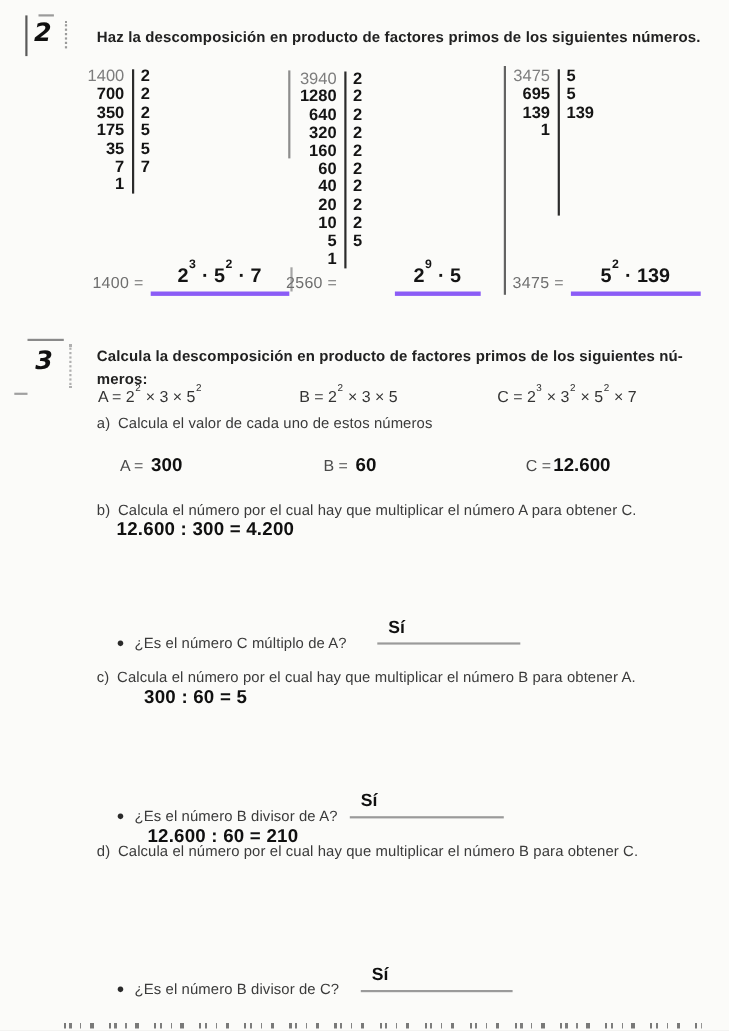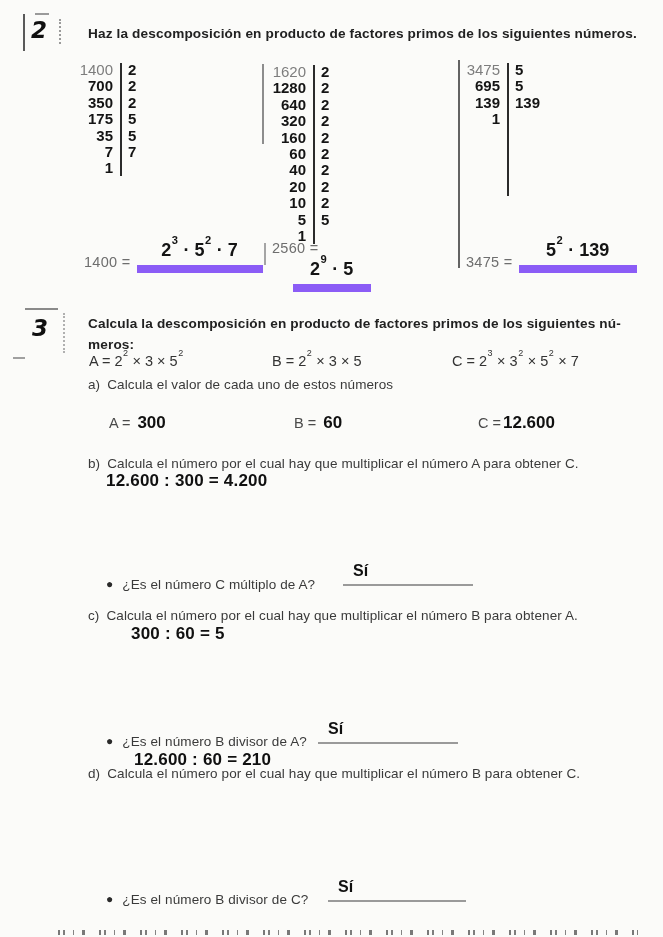--- a/index.html
+++ b/index.html
@@ -60,26 +60,26 @@
 
   
   .vsep{position:absolute;width:1.5px;background:#8d8d8d;}
   .vs1a{left:262px;top:64px;height:80px;}
   .vs1b{left:264px;top:243px;height:22px;background:#a5a5a5;}
   .vs2{left:458px;top:60px;height:208px;background:#636363;}
 
   
   .result{position:absolute;display:flex;align-items:flex-end;white-space:nowrap;}
   .r1{left:84px;top:240px;}
-  .r2{left:272px;top:240px;flex-direction:column;}
+  .r2{left:260px;top:240px;}
   .r3{left:466px;top:240px;}
   .rlabel{font-size:14.5px;color:#6e6e6e;padding-right:6px;padding-bottom:3px;letter-spacing:.3px;}
   .rexpr{
     display:inline-block;text-align:center;
-    border-bottom:8px solid #8b5cf6;
+    border-bottom:4px solid #8b5cf6;
     font-size:18px;font-weight:700;color:#141414;
     padding:0 8px 4px;
   }
   .r1 .rexpr{width:110px;}
   .r2 .rlabel{margin-right:46px;}
   .r2 .rexpr{width:62px;}
   .r3 .rexpr{width:102px;}
   sup{font-size:62%;position:relative;top:-.45em;margin:0 .5px;line-height:0;}
 
   
@@ -169,21 +169,21 @@
         <span class="d">1</span>
         <span class="v"></span>
       </div>
       </div>
   </div>
 
   <div class="ftable ft2">
     <div class="bar"></div>
     <div class="rows">
         <div class="frow">
-        <span class="d">1620</span>
+        <span class="d">3940</span>
         <span class="v">2</span>
       </div>
         <div class="frow">
         <span class="d">1280</span>
         <span class="v">2</span>
       </div>
         <div class="frow">
         <span class="d">640</span>
         <span class="v">2</span>
       </div>

